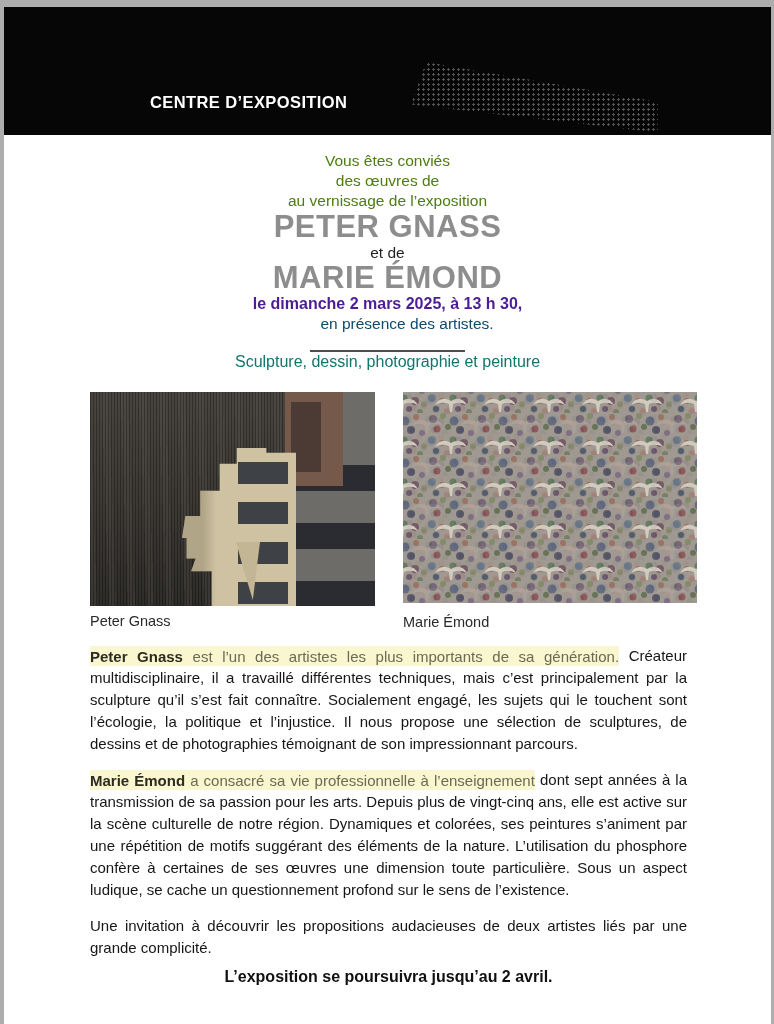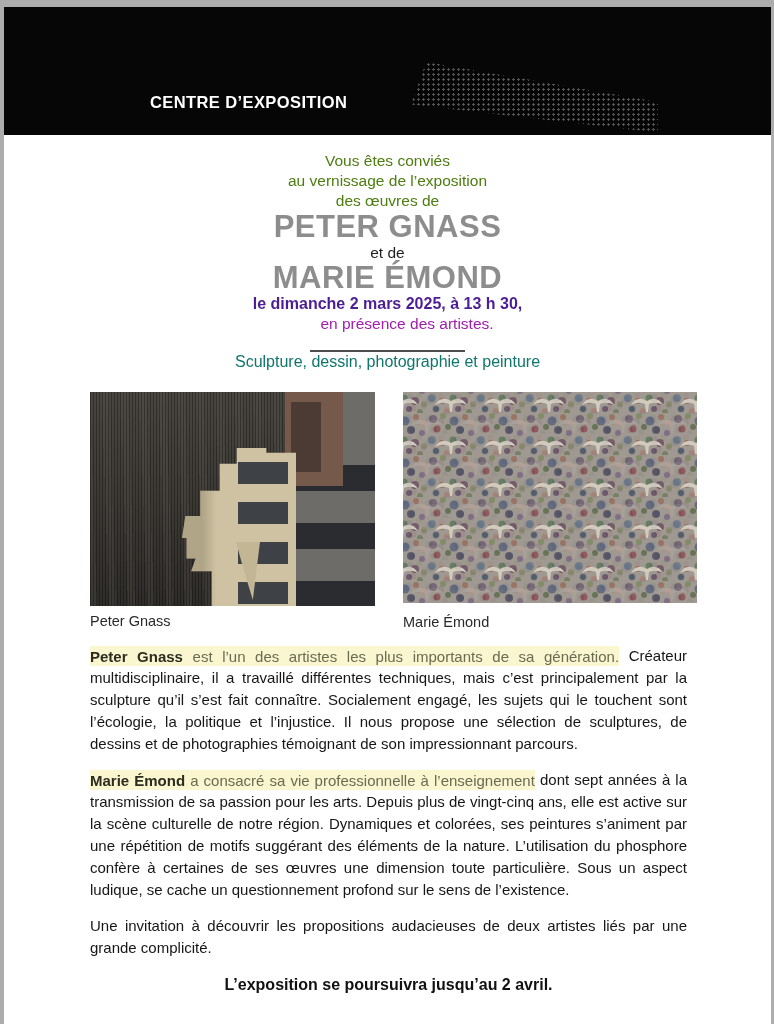--- a/index.html
+++ b/index.html
@@ -36,21 +36,21 @@
   }
   
   .invite{ text-align:center;padding-top:16px; }
   .invite p{margin:0;}
   .inv-line{font-size:15.5px;line-height:20px;color:#4d7c0f;}
   .artist{font-size:31px;line-height:32px;font-weight:700;color:#8d8d8d;letter-spacing:.5px;}
   .artist1{margin-top:4px;}
   .connector{font-size:15.5px;line-height:19px;color:#1f1f1f;margin-top:4px;}
   .artist2{margin-top:2px;}
   .date-line{font-size:16px;line-height:20px;font-weight:700;color:#4c1d95;margin-top:16px;}
-  .presence-line{font-size:15.5px;line-height:20px;color:#a21caf;padding-left:39px;}
+  .presence-line{font-size:15.5px;line-height:20px;color:#0c4a6e;padding-left:39px;}
   .divider{
     width:155px;border:none;border-top:2px solid #4d4d4d;
     margin:16px auto 0 auto;
   }
   .mediums{font-size:16px;line-height:20px;color:#0f766e;margin-top:10px;}
   
   .figures{
     display:flex;margin:20px 0 0 86px;gap:28px;align-items:flex-start;
   }
   figure{margin:0;}
@@ -105,38 +105,38 @@
     margin:14px 0 0 0;text-align:justify;
     font-size:15px;line-height:22px;color:#161616;
   }
   .par b{color:#2d2c20;}
   mark{
     background:#f9f6d0;color:#6b6a52;padding:1.5px 0;
   }
   mark b{color:#3a3927;}
   .closing{}
   .final-line{
-    text-align:center;font-weight:700;font-size:16px;
+    margin-top:8px;text-align:center;font-weight:700;font-size:16px;
     line-height:20px;color:#111;
   }
 </style>
 </head>
 <body>
 
 <div class="page">
 
   <header class="banner">
     <div class="halftone"></div>
     <div class="logo-sub">CENTRE D’EXPOSITION</div>
   </header>
 
   <section class="invite">
     <p class="inv-line">Vous êtes conviés</p>
+    <p class="inv-line">des œuvres de</p>
     <p class="inv-line">au vernissage de l’exposition</p>
-    <p class="inv-line">des œuvres de</p>
     <p class="artist artist1">PETER GNASS</p>
     <p class="connector">et de</p>
     <p class="artist artist2">MARIE ÉMOND</p>
     <p class="date-line">le dimanche 2 mars 2025, à 13 h 30,</p>
     <p class="presence-line">en présence des artistes.</p>
     <hr class="divider">
     <p class="mediums">Sculpture, dessin, photographie et peinture</p>
   </section>
 
   <section class="figures">

